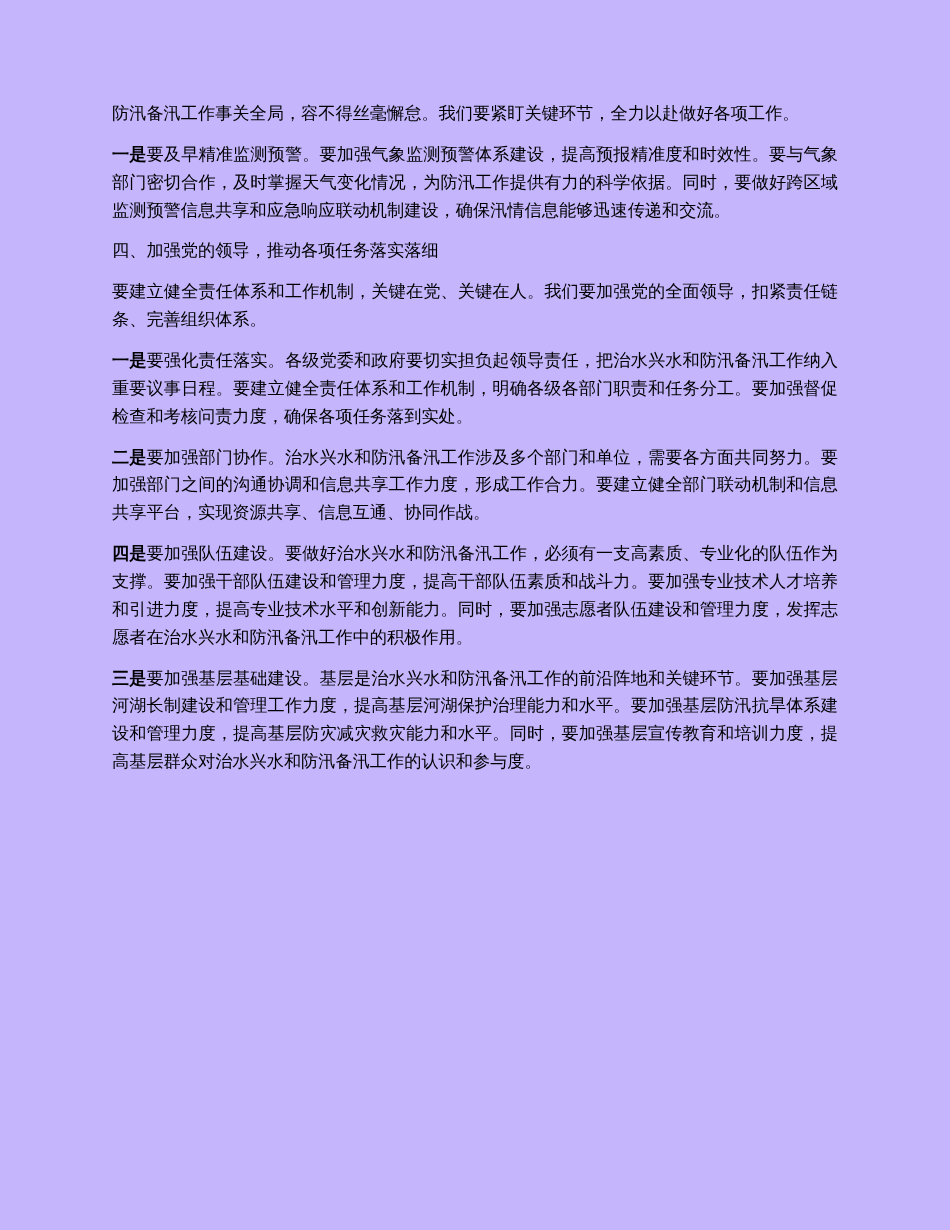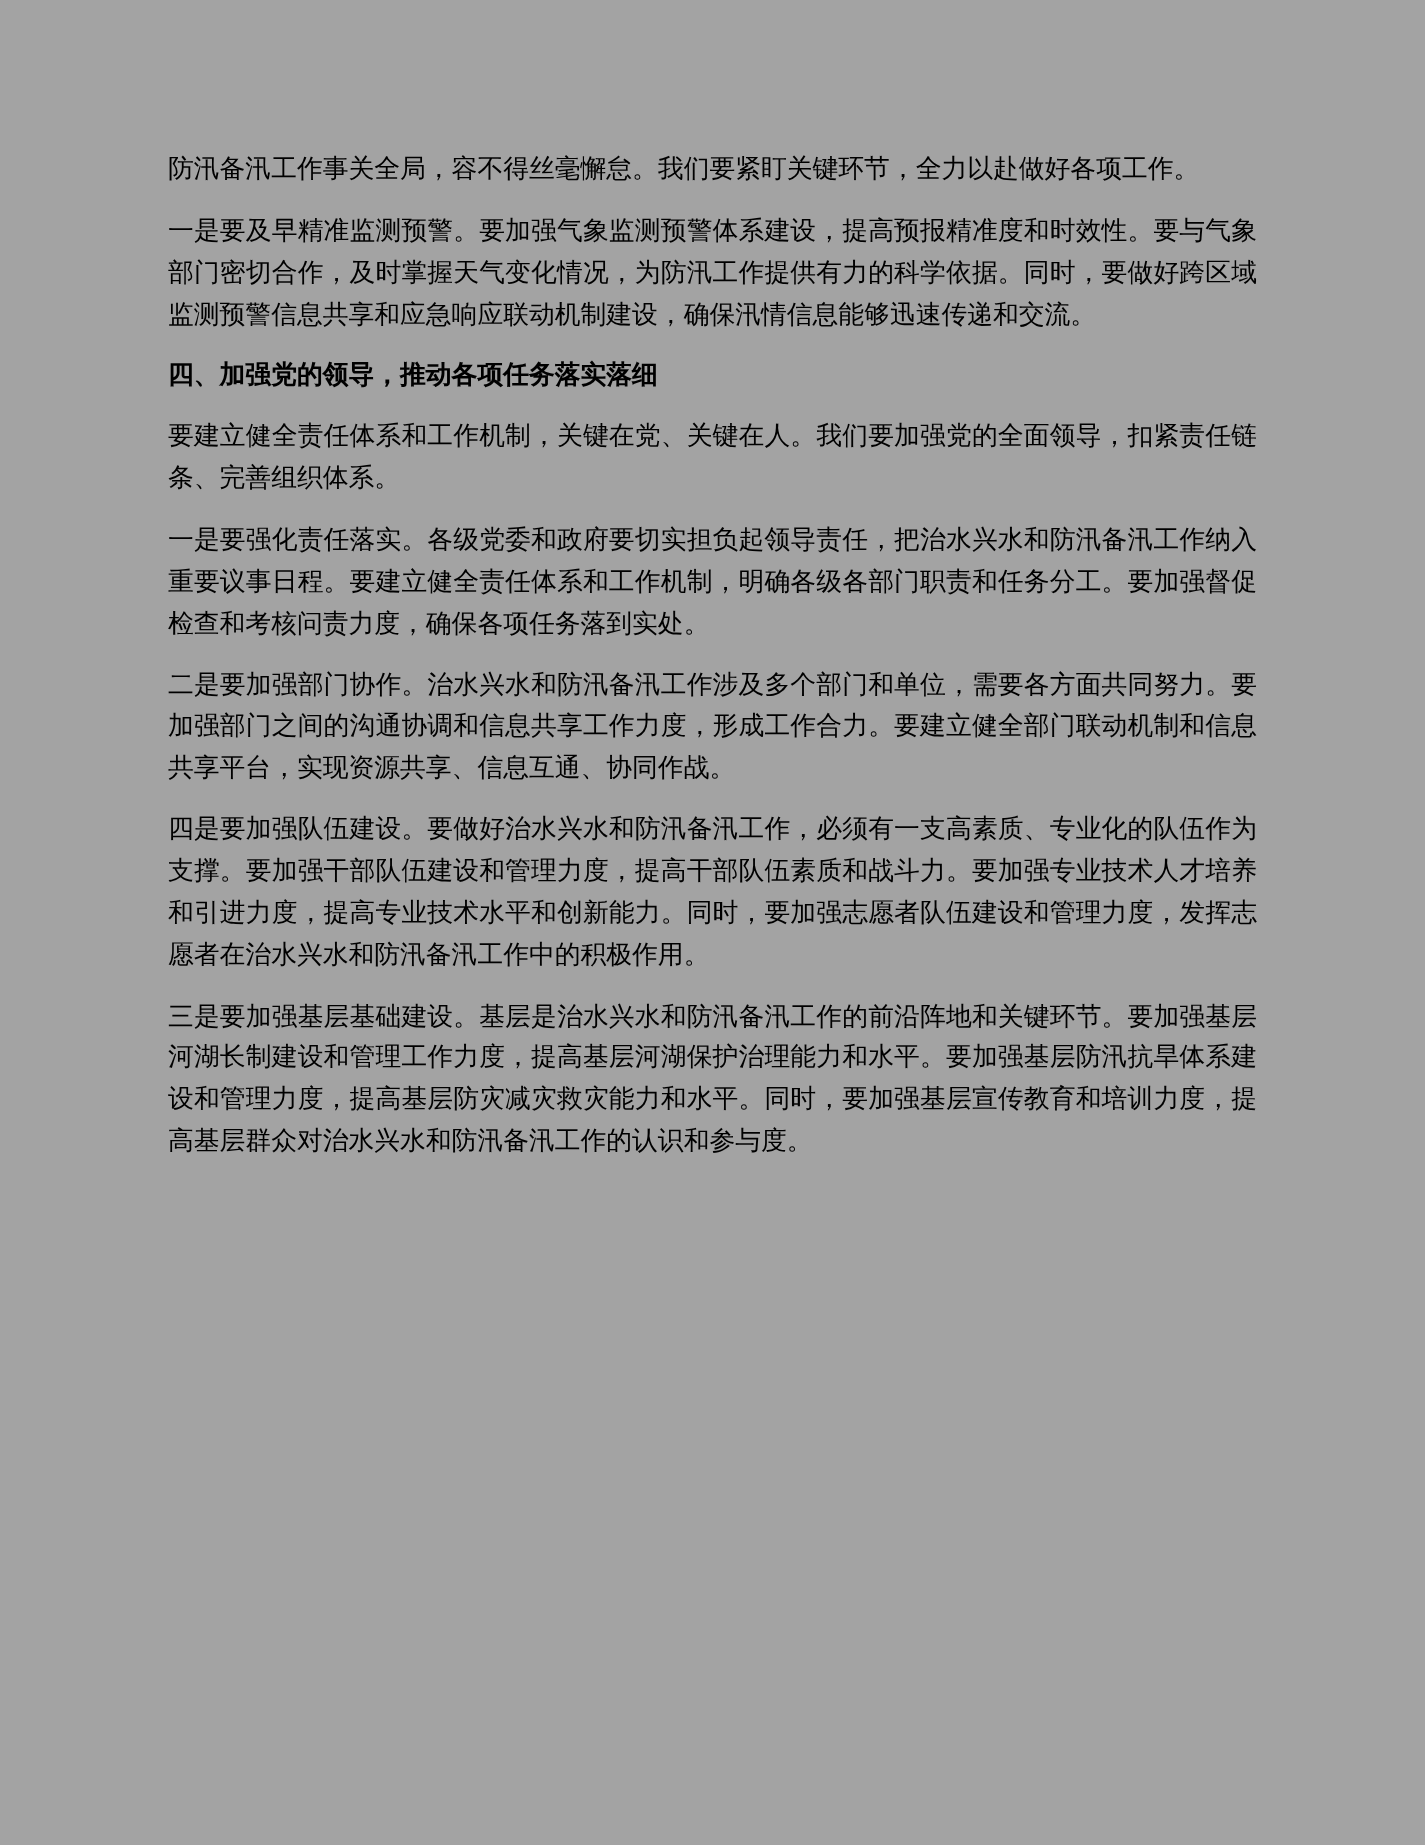--- a/index.html
+++ b/index.html
@@ -9,42 +9,42 @@
   }
   body {
     width: 950px;
     height: 1230px;
     font-family: "DejaVu Sans", "Liberation Sans", sans-serif;
   }
   .page {
     position: relative;
     width: 950px;
     height: 1230px;
-    background: #a3a3a3;
+    background: #c4b5fd;
     box-sizing: border-box;
     padding: 100px 112px 0 112px;
   }
   .doc-body {
     width: 726px;
     color: #000000;
     font-size: 17.2px;
     line-height: 1.62;
     text-align: justify;
     text-justify: inter-ideograph;
   }
   p.para {
     margin: 0 0 13px 0;
     text-indent: 0;
   }
   .lbl {
-    font-weight: normal;
+    font-weight: bold;
   }
   p.heading {
     margin: 0 0 13px 0;
-    font-weight: bold;
+    font-weight: normal;
   }
 </style>
 </head>
 <body>
 
 <div class="page">
   <div class="doc-body">
 
     <p class="para">
       <span>防汛备汛工作事关全局，容不得丝毫懈怠。我们要紧盯关键环节，全力以赴做好各项工作。</span>

